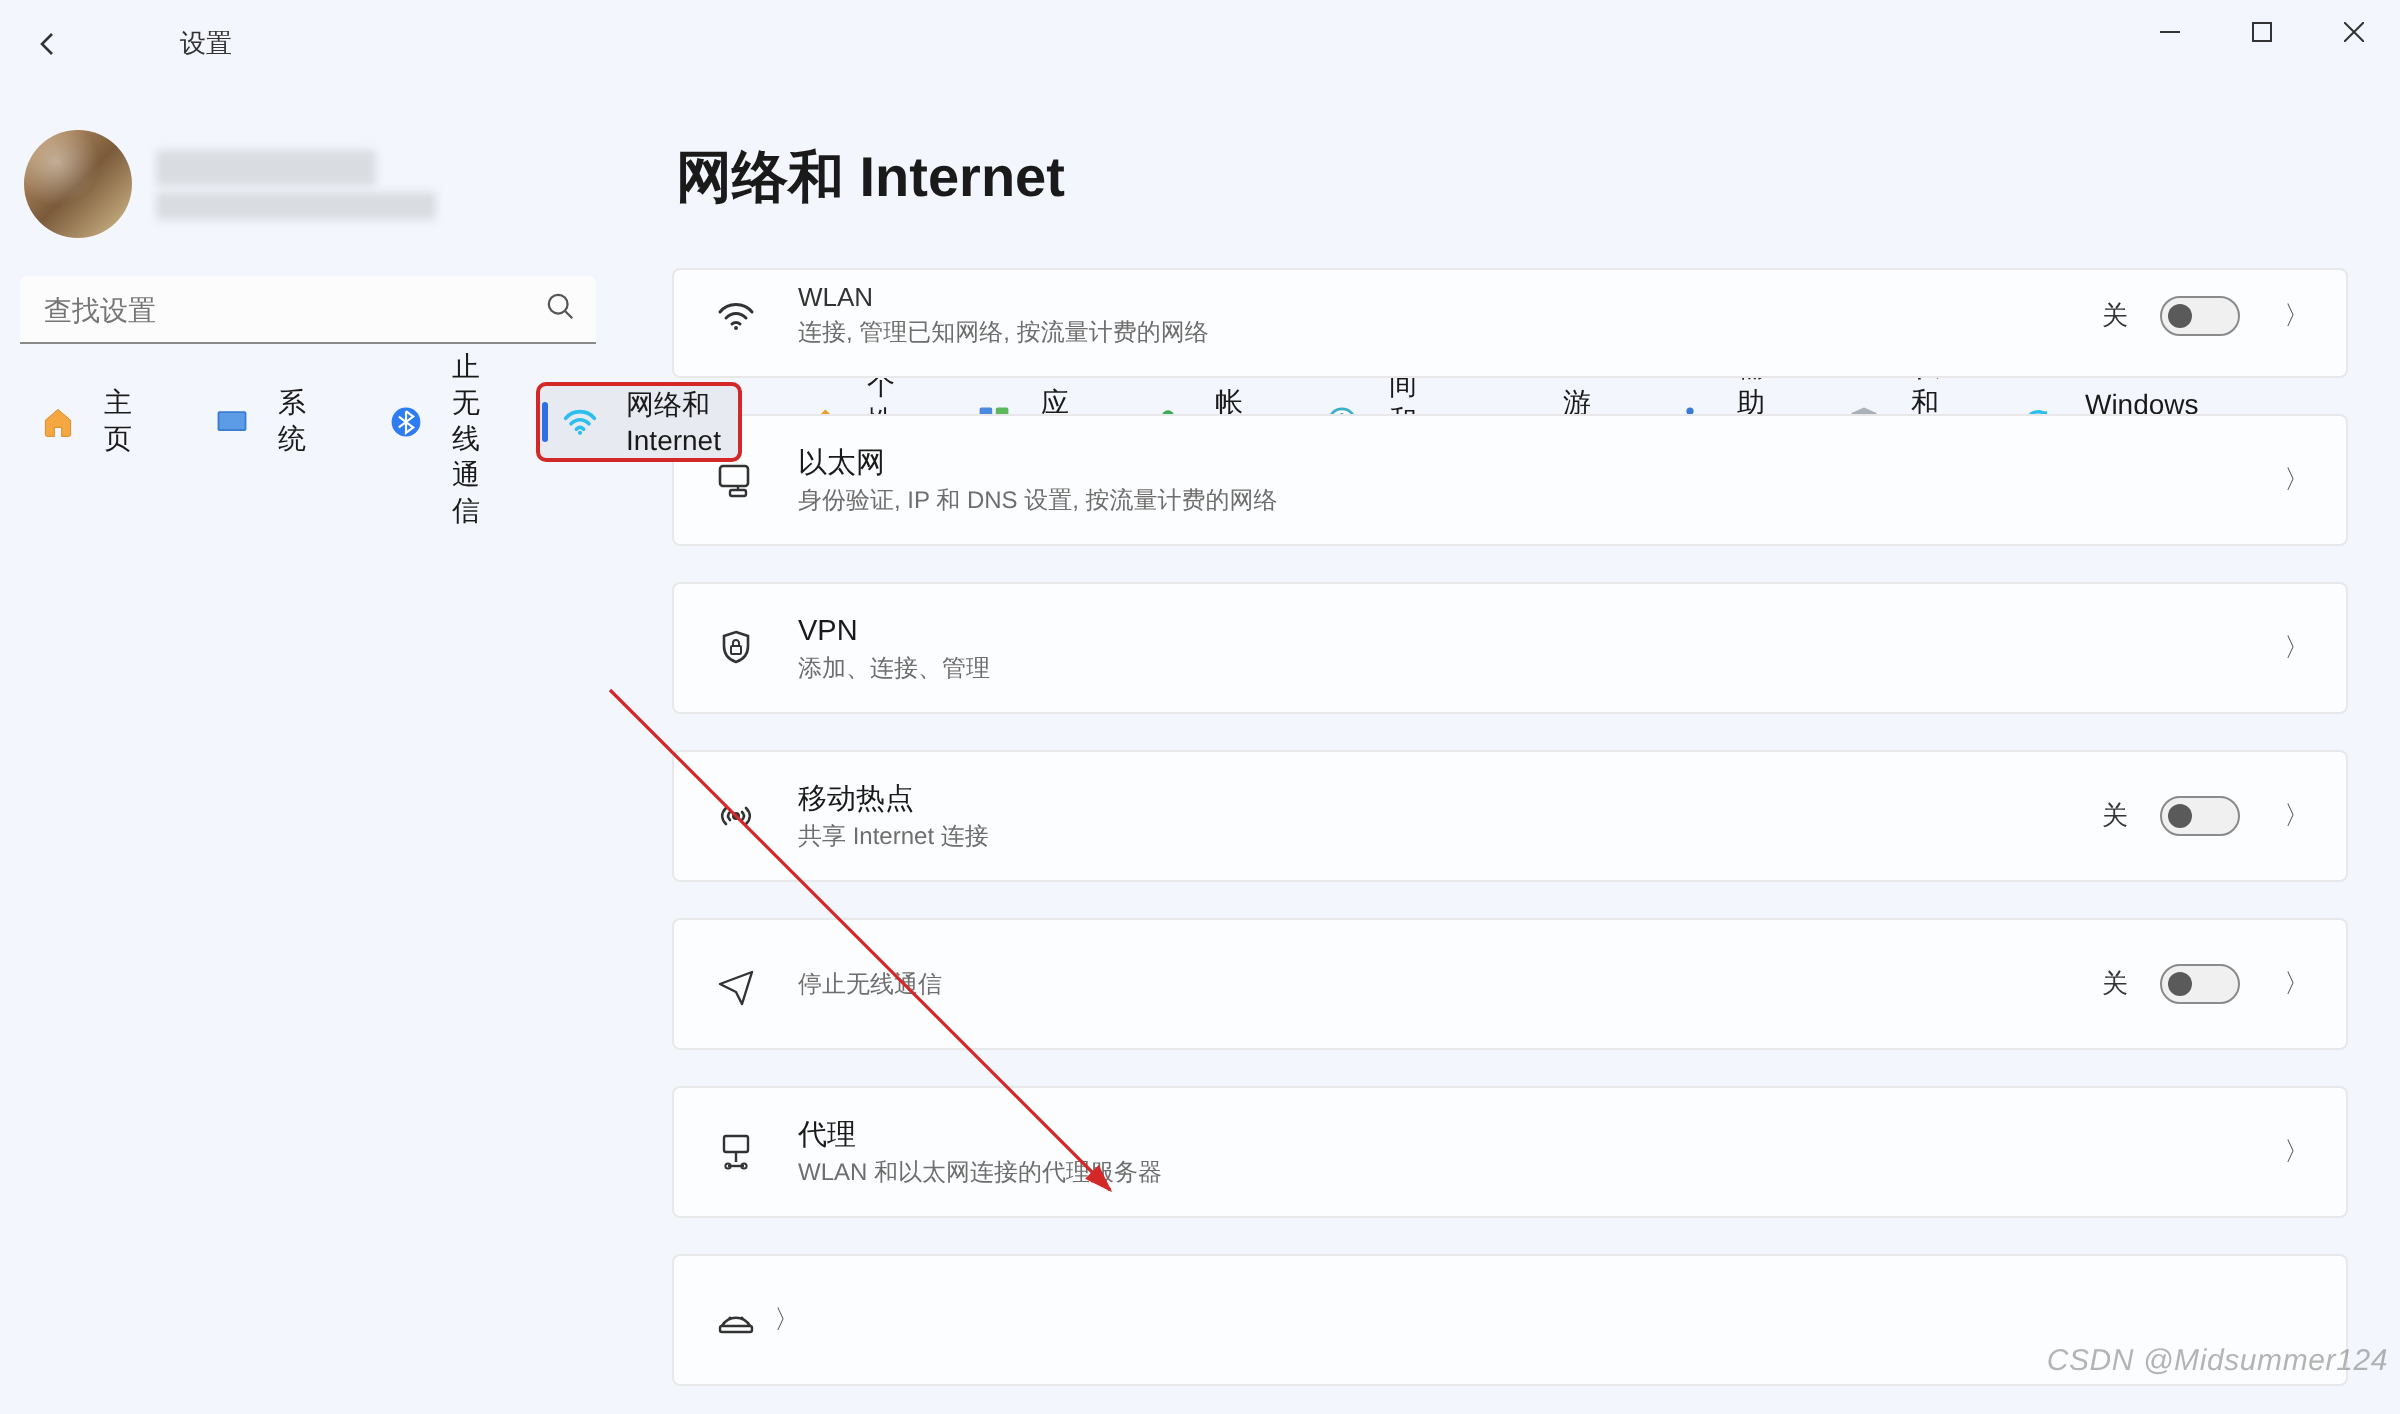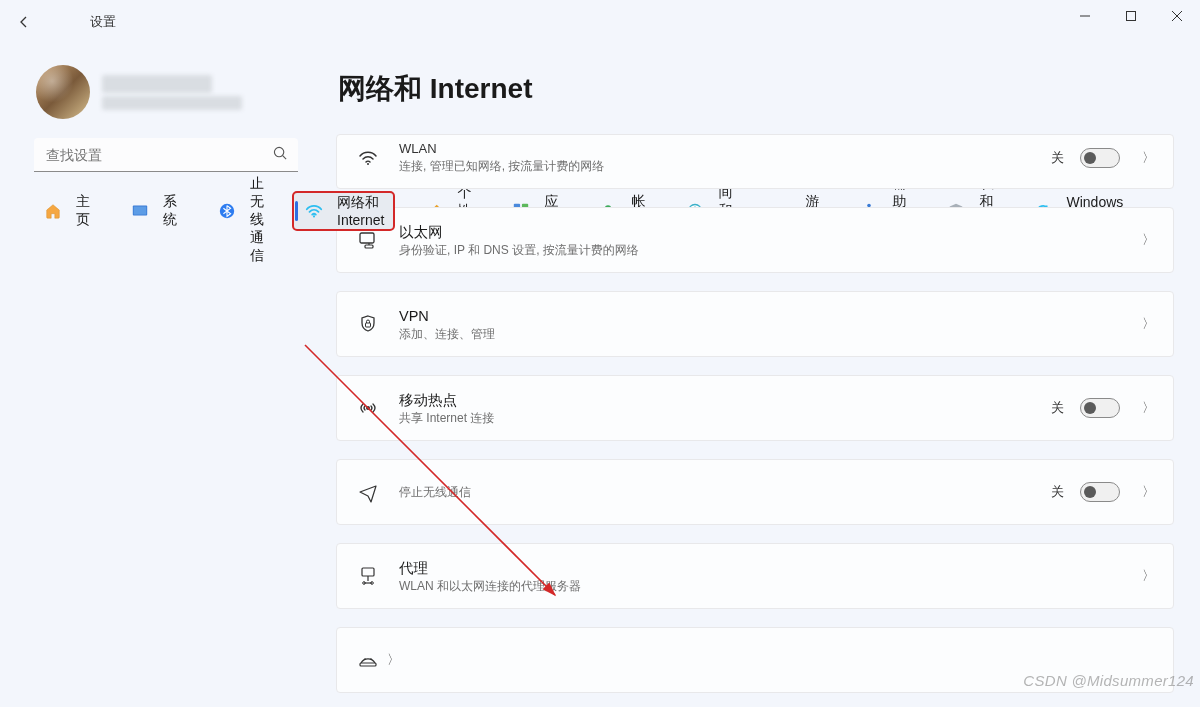--- a/index.html
+++ b/index.html
@@ -7,21 +7,21 @@
 
 .titlebar { height: 44px; display: flex; align-items: center; padding: 0 4px; gap: 40px; }
 .titlebar .back-btn { width: 40px; height: 40px; display:flex; align-items:center; justify-content:center; font-size: 16px; color:#333; }
 .titlebar .title { font-size: 13px; color:#333; margin-left: 6px; }
 .win-controls { position: absolute; right: 0; top: 0; display: flex; }
 .win-controls div { width: 46px; height: 32px; display:flex; align-items:center; justify-content:center; color:#333; font-size:14px;}
 .win-controls svg { width: 10px; height: 10px; stroke: #333; stroke-width:1; fill:none;}
 
 .layout { display: flex; height: calc(100% - 44px); }
 
-.sidebar { width: 310px; padding: 0 10px 0 32px; display:flex; flex-direction:column; }
+.sidebar { width: 310px; padding: 0 10px 0 8px; display:flex; flex-direction:column; }
 .profile { display:flex; align-items:center; gap:12px; margin: 20px 4px 18px 4px; height: 56px; }
 .avatar { width: 54px; height: 54px; border-radius: 50%; background: linear-gradient(135deg,#c8a072,#7a5a3a,#d8c090); position:relative; overflow:hidden;}
 .avatar::after { content:''; position:absolute; inset:0; background: radial-gradient(circle at 30% 30%, rgba(255,255,255,0.4), transparent 40%);}
 .profile .ptxt { flex:1; }
 .profile .pname, .profile .pmail { background: #d9dde2; height: 14px; border-radius:2px; margin:3px 0; filter: blur(2px); }
 .profile .pname { width: 110px; height:18px;}
 .profile .pmail { width: 140px; }
 
 .search { position: relative; margin: 0 2px 20px 2px; }
 .search input { width: 100%; height: 34px; border: none; border-bottom: 1.5px solid #8a8a8a; background: #fcfcfd; border-radius: 4px 4px 0 0; padding: 0 36px 0 12px; font-size: 14px; outline:none; color:#333;}

